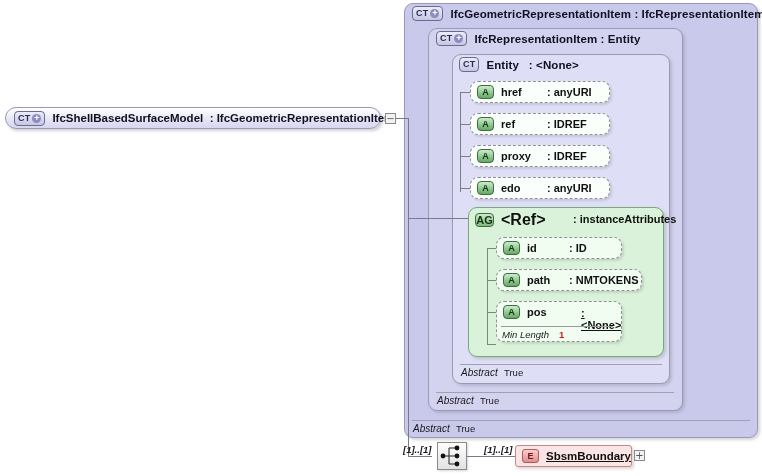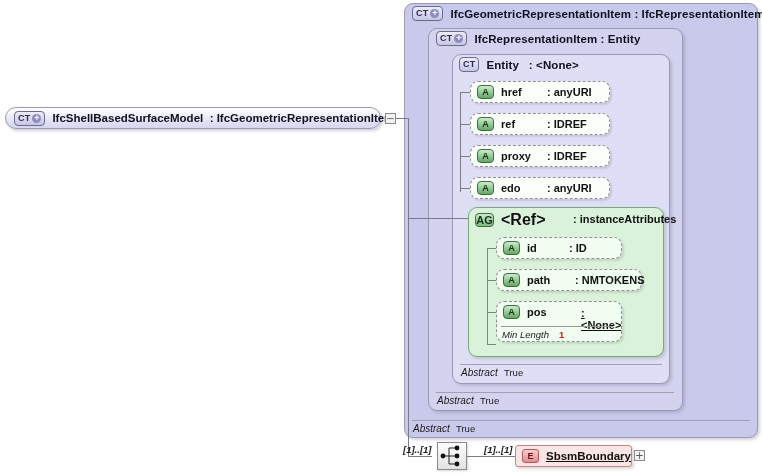--- a/index.html
+++ b/index.html
@@ -416,21 +416,21 @@
     </span>
   <span class="attr-name">id</span>
   <span class="attr-type" style="left:72px;"><span>:</span> <span>ID</span></span>
 </div>
 
 <div class="attr-row attr-row-green" style="left:496px; top:269px; width:146px; height:22px;">
   <span class="badge badge-a">
       <span>A</span>
     </span>
   <span class="attr-name">path</span>
-  <span class="attr-type" style="left:78px;"><span>:</span> <span>NMTOKENS</span></span>
+  <span class="attr-type" style="left:72px;"><span>:</span> <span>NMTOKENS</span></span>
 </div>
 
 <div class="attr-box-tall" style="left:496px; top:301px; width:126px; height:41px;">
   <div style="position:absolute; left:6px; top:3px; display:flex; align-items:center;">
     <span class="badge badge-a">
         <span>A</span>
       </span>
     <span class="attr-name">pos</span>
   </div>
   <span class="attr-type" style="left:84px; top:5px;text-decoration:underline;"><span>:</span> <span>&lt;None&gt;</span></span>

